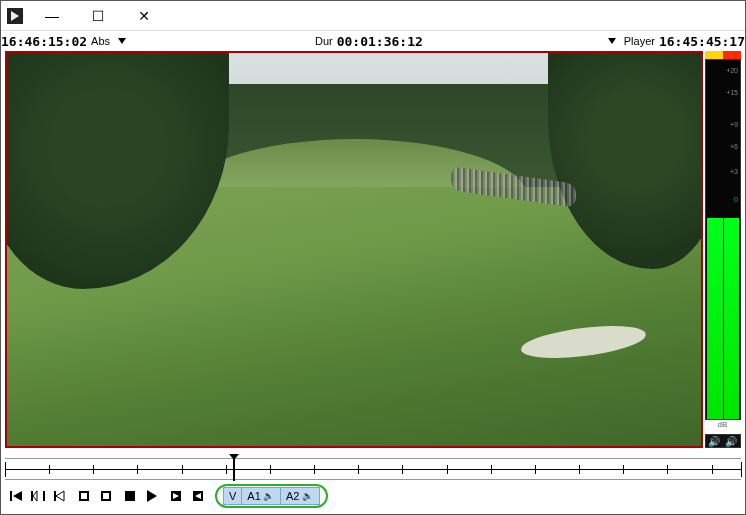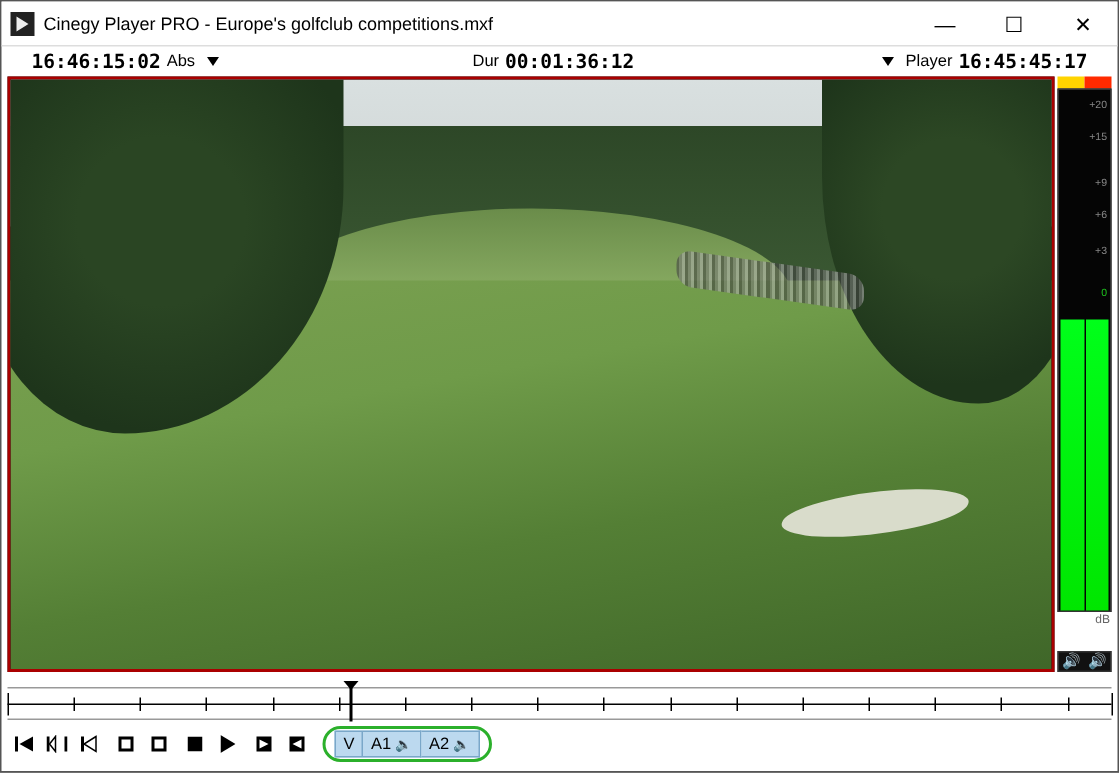--- a/index.html
+++ b/index.html
@@ -3,21 +3,21 @@
 <meta charset="utf-8">
 <style>
 * { box-sizing: border-box; margin: 0; padding: 0; }
 body { font-family: "Segoe UI", Arial, sans-serif; font-size: 12px; background: #fff; width: 746px; height: 515px; overflow: hidden; border: 1px solid #555; }
 .titlebar { height: 30px; display: flex; align-items: center; background: #fff; border-bottom: 1px solid #ddd; }
 .titlebar .app-icon { width: 16px; height: 16px; margin: 0 6px; background: #222; position: relative; }
 .titlebar .app-icon::after { content: ""; position: absolute; left: 4px; top: 3px; border-left: 8px solid #eee; border-top: 5px solid transparent; border-bottom: 5px solid transparent; }
 .titlebar .title { flex: 1; font-size: 12px; color: #000; white-space: nowrap; overflow: hidden; }
 .titlebar .win-btns { display: flex; }
 .titlebar .win-btn { width: 46px; height: 30px; display: flex; align-items: center; justify-content: center; font-size: 14px; color: #000; }
-.infobar { height: 20px; display: flex; align-items: center; padding: 0 20px; font-family: Consolas, monospace; font-size: 13px; font-weight: bold; }
+.infobar { height: 20px; display: flex; align-items: center; padding: 0 0; font-family: Consolas, monospace; font-size: 13px; font-weight: bold; }
 .infobar .spacer { flex: 1; }
 .infobar .label { font-family: Arial, sans-serif; font-weight: normal; font-size: 11px; margin: 0 4px; }
 .infobar .tri { display:inline-block; width:0; height:0; border-left:4px solid transparent; border-right:4px solid transparent; border-top:6px solid #000; margin: 0 4px; vertical-align: middle; }
 .main-area { display: flex; height: 401px; padding: 0 4px 4px 4px; }
 .video-wrap { position: relative; flex: 1; border: 2px solid #a00; background: #1a1a1a; overflow: hidden; }
 .sky { position:absolute; left:0; top:0; width:100%; height:25%; background: linear-gradient(#d9e0e0, #cdd3d3); }
 .trees-back { position:absolute; left:0; top:8%; width:100%; height:30%; background: linear-gradient(#2d4727, #3c5a34); }
 .trees-left { position:absolute; left:-3%; top:0; width:35%; height:60%; background: radial-gradient(circle at 50% 40%, #2a4523 30%, #1e351b 75%); border-radius: 0 0 60% 40% / 0 0 70% 50%; }
 .trees-right { position:absolute; right:-3%; top:0; width:25%; height:55%; background: radial-gradient(circle at 50% 40%, #2c4724 30%, #1e351b 75%); border-radius: 0 0 40% 60% / 0 0 50% 70%; }
 .fairway-far { position:absolute; left:25%; top:22%; width:50%; height:15%; background: linear-gradient(#6a8c4a, #8aad63); border-radius: 50% 50% 0 0 / 100% 100% 0 0; }
@@ -26,21 +26,21 @@
 .crowd { position:absolute; right:18%; top:31%; width:18%; height:6%; background: repeating-linear-gradient(90deg, #444 0 2px, #777 2px 4px, #aaa 4px 6px); opacity:.6; transform: skewY(8deg); border-radius: 10px; }
 .meter-col { width: 36px; display:flex; flex-direction:column; margin-left:2px; }
 .peak-row { height:8px; display:flex; }
 .peak-row div { flex:1; }
 .meter-scale { flex:1; position:relative; background:#050505; border:1px solid #333; }
 .meter-fill-row { position:absolute; left:0; bottom:0; width:100%; height:56%; display:flex; gap:1px; padding:0 1px; }
 .meter-fill { flex:1; background: linear-gradient(to top, #00e600 0%, #00ff1a 100%); }
 .meter-ticks { position:absolute; right:1px; top:0; width:100%; height:100%; }
 .tk { position:absolute; right:1px; font-size:7px; color:#888; font-family:Arial; text-align:right; width:100%; line-height:1; }
 .tk.green { color:#1ec41e; }
-.db-label { height:26px; font-size:8px; color:#666; text-align:right; padding-right:1px; }
+.db-label { height:14px; font-size:8px; color:#666; text-align:center; padding-right:1px; }
 .speaker-row { height:14px; display:flex; background:#111; border:1px solid #333; }
 .speaker-row div { flex:1; display:flex; align-items:center; justify-content:center; color:#ddd; font-size:10px; }
 .timeline { height:22px; position:relative; border-top:1px solid #999; border-bottom:1px solid #999; margin: 6px 4px 0 4px; }
 .timeline .track { position:absolute; left:0; right:0; top:10px; height:1px; background:#000; }
 .timeline .tick { position:absolute; top:6px; height:9px; width:1px; background:#000; }
 .timeline .tick.major { top:3px; height:15px; }
 .timeline .playhead { position:absolute; top:-2px; height:24px; width:2px; background:#000; }
 .timeline .playhead::before { content:""; position:absolute; left:-4px; top:-3px; border-left:5px solid transparent; border-right:5px solid transparent; border-top:6px solid #000; }
 .controls { height:28px; display:flex; align-items:center; gap:10px; padding: 3px 8px 0 8px; }
 .controls .grp { display:flex; align-items:center; gap:8px; }
@@ -48,21 +48,20 @@
 .track-group { display:flex; align-items:center; border:2px solid #2bb02b; border-radius: 14px; padding: 1px 6px; gap:0; }
 .track-pill { display:flex; align-items:center; gap:3px; padding:1px 5px; background:#bcd9ef; border:1px solid #7aa7c9; font-size:11px; height:18px; }
 .track-pill + .track-pill { border-left: none; }
 .mini-spk { font-size:9px; }
 </style>
 </head>
 <body>
 
 <div class="titlebar">
   <div class="app-icon"></div>
-  <div class="title">Cinegy Player PRO - Europe's golfclub competitions.mxf</div>
   <div class="win-btns">
     <div class="win-btn">—</div>
     <div class="win-btn">☐</div>
     <div class="win-btn">✕</div>
   </div>
 </div>
 
 <div class="infobar">
   <span>16:46:15:02</span>
   <span class="label">Abs</span>

